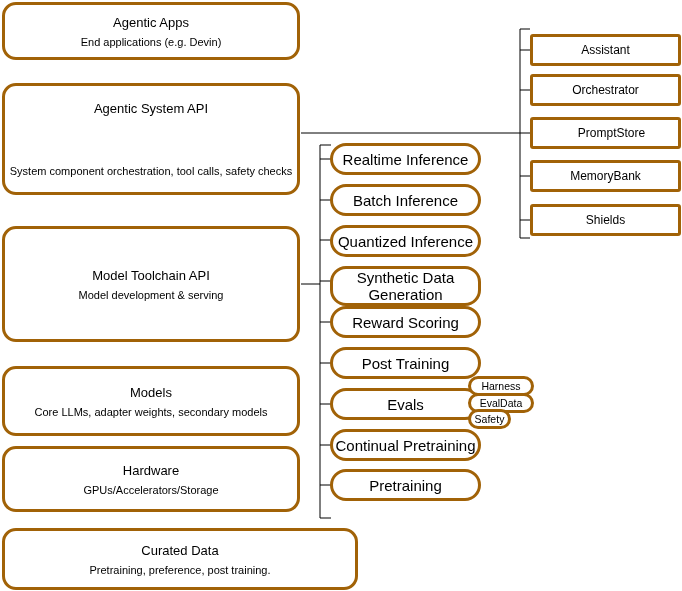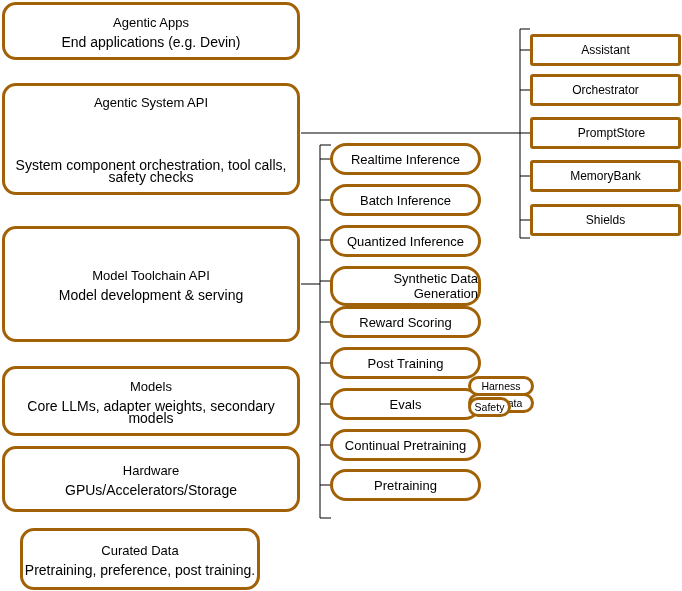--- a/index.html
+++ b/index.html
@@ -30,28 +30,27 @@
     text-align: center;
   }
   .layer {
     border-radius: 14px;
   }
   .layer .title {
     font-size: 13px;
     line-height: 16px;
   }
   .layer .sub {
-    font-size: 14px;
+    font-size: 11px;
     line-height: 12px;
     margin-top: 5px;
   }
   .capsule {
     border-radius: 16px;
-    font-size: 13px;
-    text-align: right;
+    font-size: 15px;
   }
   .pill {
     border-radius: 11px;
     font-size: 10.5px;
   }
   .right-box {
     border-radius: 3px;
     font-size: 12px;
   }
   svg.lines {
@@ -113,21 +112,21 @@
   <div class="box layer" style="left:2px; top:366px; width:298px; height:70px;">
     <div class="title">Models</div>
     <div class="sub">Core LLMs, adapter weights, secondary models</div>
   </div>
 
   <div class="box layer" style="left:2px; top:446px; width:298px; height:66px;">
     <div class="title">Hardware</div>
     <div class="sub">GPUs/Accelerators/Storage</div>
   </div>
 
-  <div class="box layer" style="left:20px; top:528px; width:240px; height:62px;">
+  <div class="box layer" style="left:2px; top:528px; width:356px; height:62px;">
     <div class="title">Curated Data</div>
     <div class="sub">Pretraining, preference, post training.</div>
   </div>
 
   <div class="box capsule" style="left:330px; top:143px; width:151px; height:32px;">
     <span>Realtime Inference</span>
   </div>
   <div class="box capsule" style="left:330px; top:184px; width:151px; height:32px;">
     <span>Batch Inference</span>
   </div>
@@ -152,21 +151,21 @@
   <div class="box capsule" style="left:330px; top:469px; width:151px; height:32px;">
     <span>Pretraining</span>
   </div>
 
   <div class="box pill" style="left:468px; top:376px; width:66px; height:20px;">
     <span>Harness</span>
   </div>
   <div class="box pill" style="left:468px; top:393px; width:66px; height:20px;">
     <span>EvalData</span>
   </div>
-  <div class="box pill" style="left:468px; top:397px; width:43px; height:20px;align-items:center;">
+  <div class="box pill" style="left:468px; top:409px; width:43px; height:20px;align-items:center;">
     <span>Safety</span>
   </div>
 
   <div class="box right-box" style="left:530px; top:74px; width:151px; height:32px;">
     <span>Orchestrator</span>
   </div>
   <div class="box right-box" style="left:530px; top:34px; width:151px; height:32px;">
     <span>Assistant</span>
   </div>
   <div class="box right-box" style="left:530px; top:117px; width:151px; height:32px;padding-left:12px;">

